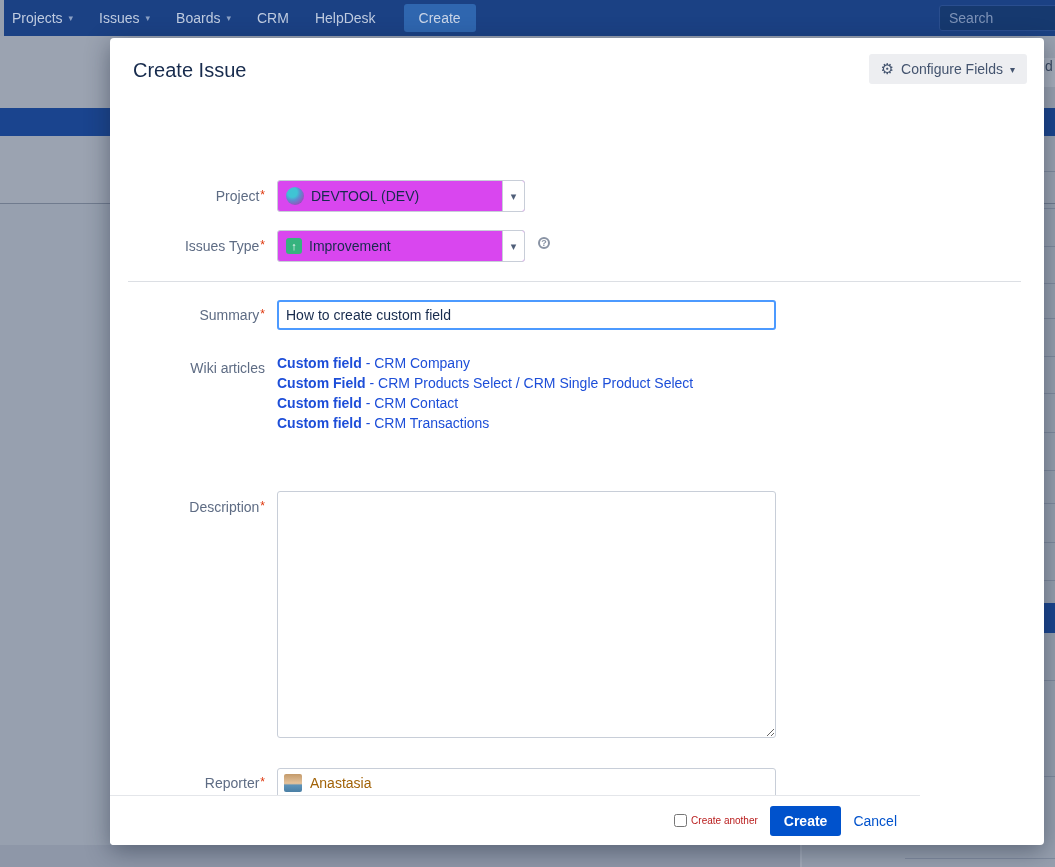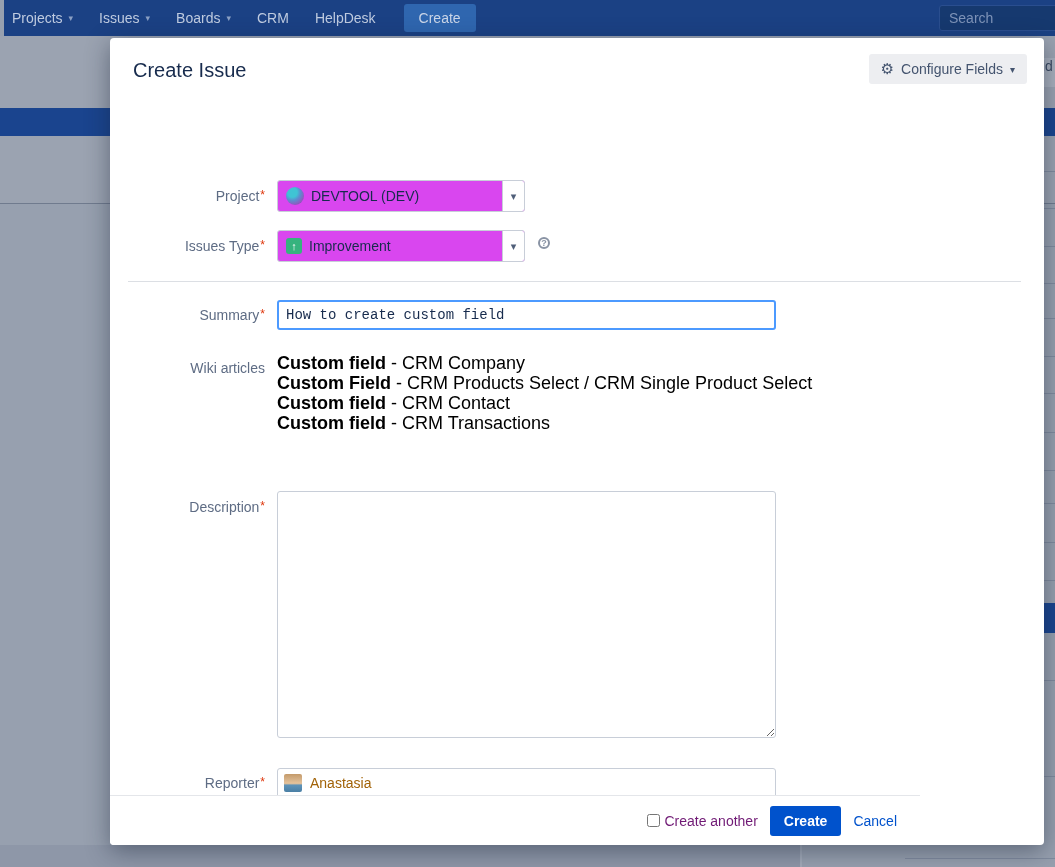--- a/index.html
+++ b/index.html
@@ -41,37 +41,37 @@
   .select { position:absolute; left:167px; display:flex; height:32px; border:1px solid #C8CED8; border-radius:3px; background:#d946ef; overflow:hidden; }
   .select-main { width:224px; display:flex; align-items:center; gap:7px; padding:0 8px; font-size:14px; color:#172B4D; cursor:pointer; }
   .select-caret-btn { width:22px; border:none; border-left:1px solid #C8CED8; background:#fff; color:#505F79; font-size:11px; cursor:pointer; }
   .proj-avatar { width:18px; height:18px; border-radius:50%; flex:0 0 18px;
     background:radial-gradient(circle at 35% 30%, #3FC4D4 0%, #3FC4D4 28%, #5B8FD0 46%, #8E5BC0 72%, #5A3F9E 100%); }
   .improv-icon { width:16px; height:16px; border-radius:3px; background:#36B37E; color:#fff; font-size:11px; font-weight:bold; display:flex; align-items:center; justify-content:center; flex:0 0 16px; }
   .help-icon { position:absolute; left:428px; top:142px; width:12px; height:12px; border:2px solid #8993A4; border-radius:50%; color:#8993A4; font-size:9px; font-weight:bold; display:flex; align-items:center; justify-content:center; }
 
   .form-divider { position:absolute; left:18px; right:23px; top:186px; border-top:1px solid #DCDFE4; }
 
-  .summary-input { position:absolute; left:167px; top:205px; width:499px; height:30px; border:2px solid #4C9AFF; border-radius:3px; font-size:14px; color:#172B4D; padding:0 7px; outline:none; font-family:Liberation Mono, monospace; }
+  .summary-input { position:absolute; left:167px; top:205px; width:499px; height:30px; border:2px solid #4C9AFF; border-radius:3px; font-size:14px; color:#172B4D; padding:0 7px; outline:none; font-family:Liberation Sans, sans-serif; }
 
   .wiki-links { position:absolute; left:167px; top:258px; }
-  .wiki-link { display:block; color:#000000; font-size:18px; line-height:20px; text-decoration:none; cursor:pointer; }
+  .wiki-link { display:block; color:#1d4ed8; font-size:14px; line-height:20px; text-decoration:none; cursor:pointer; }
 
   .desc-textarea { position:absolute; left:167px; top:396px; width:499px; height:247px; border:1px solid #C8CED8; border-radius:3px; resize:both; font-family:"Liberation Sans", sans-serif; font-size:14px; color:#172B4D; padding:6px; outline:none; }
 
   .reporter-box { position:absolute; left:167px; top:673px; width:499px; height:30px; border:1px solid #C8CED8; border-radius:3px; display:flex; align-items:center; gap:8px; padding:0 6px; background:#fff; cursor:text; }
   .reporter-avatar { width:18px; height:18px; border-radius:2px; flex:0 0 18px;
     background:linear-gradient(180deg, #C49A6A 0%, #D8B58C 34%, #E8C39A 52%, #5E93B8 62%, #4A7FA5 100%); }
   .reporter-name { font-size:14px; color:#a16207; }
   .helper-text { position:absolute; left:167px; top:711px; font-size:13px; color:#8590A2; }
 
   .modal-footer { position:absolute; left:0; bottom:0; width:810px; height:50px; border-top:1px solid #E4E6EA; display:flex; align-items:center; justify-content:flex-end; gap:12px; padding-right:23px; border-radius:0 0 4px 4px; background:#fff; }
   .chk-row { display:flex; align-items:center; gap:4px; }
   .chk { width:13px; height:13px; accent-color:#0052CC; cursor:pointer; }
-  .chk-label { font-size:14px; color:#701a75; cursor:pointer; }
+  .chk-label { font-size:10px; color:#b91c1c; cursor:pointer; }
   .create-btn { height:30px; padding:0 14px; background:#0052CC; color:#FFFFFF; font-size:14px; font-weight:600; border:none; border-radius:3px; cursor:pointer; }
   .cancel-link { color:#0052CC; font-size:14px; text-decoration:none; cursor:pointer; }
 </style>
 </head>
 <body>
 
 <div class="page">
 
   <div class="bg-band-header"></div>
   <div class="bg-bluebar1"></div>

